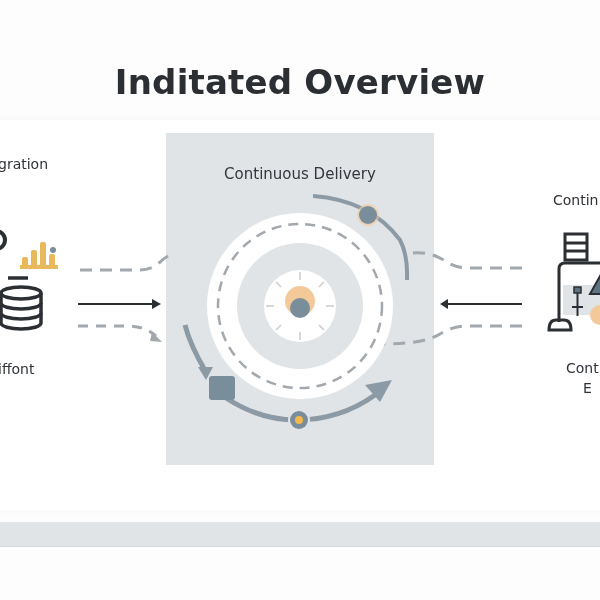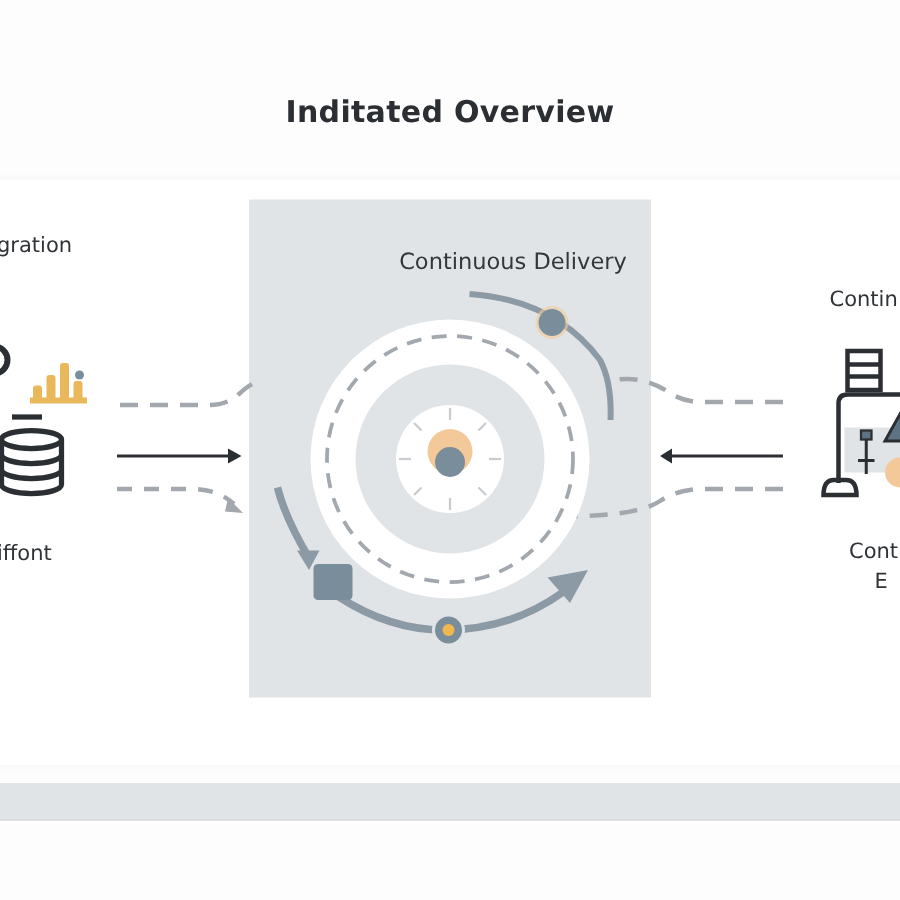--- a/index.html
+++ b/index.html
@@ -2,25 +2,25 @@
 <html><head>
 <meta charset="utf-8">
 <style>
   html, body { margin:0; padding:0; }
   body { width:600px; height:600px; background:#fdfdfd; position:relative; overflow:hidden;
          font-family:"Liberation Sans", sans-serif; }
   .card { position:absolute; left:-20px; top:120px; width:640px; height:390px; background:#ffffff;
           border-radius:14px; box-shadow:0 0 8px rgba(0,0,0,0.04); }
   .bottom-bar { position:absolute; left:0; top:522px; width:600px; height:24px; background:#e1e4e7;
                 border-bottom:1px solid #d6d9dc; }
-  .title { position:absolute; left:0; width:600px; top:62px; text-align:center; font-size:20px;
+  .title { position:absolute; left:0; width:600px; top:62px; text-align:center; font-size:34px;
            font-weight:bold; color:#2b2f33; letter-spacing:0.2px; font-family:"DejaVu Sans", sans-serif; }
   .center-panel { position:absolute; left:166px; top:133px; width:268px; height:332px; background:#e1e4e7; }
   .panel-label { position:absolute; left:0; width:268px; top:32px; text-align:center; font-size:15px;
-                 color:#33373b; font-family:"DejaVu Sans", sans-serif;padding-left:42px; }
+                 color:#33373b; font-family:"DejaVu Sans", sans-serif; }
   .side-label { position:absolute; font-size:14px; color:#2f3337; font-family:"DejaVu Sans", sans-serif; white-space:nowrap; }
   svg { position:absolute; left:0; top:0; }
 </style>
 </head>
 <body>
 
 <div class="card"></div>
 <div class="bottom-bar"></div>
 
 <div class="title">Inditated Overview</div>

